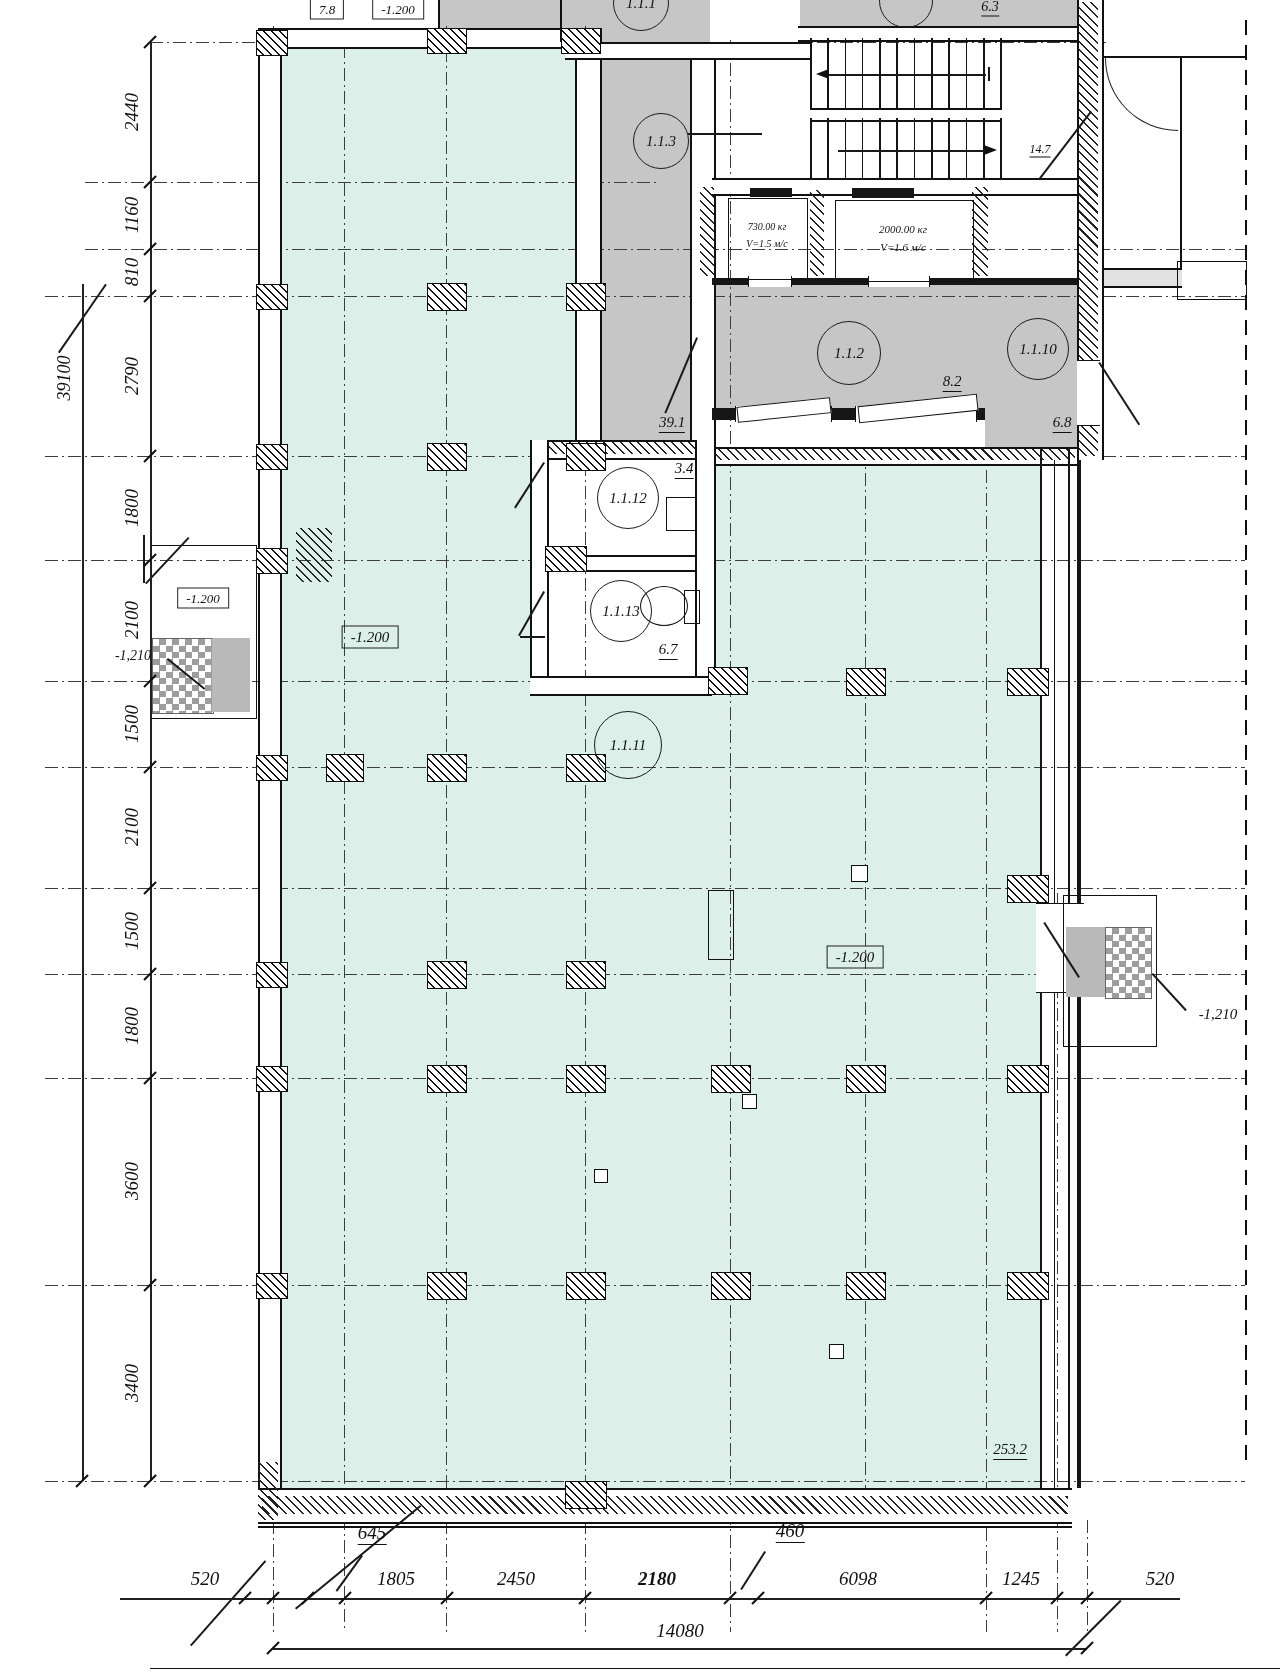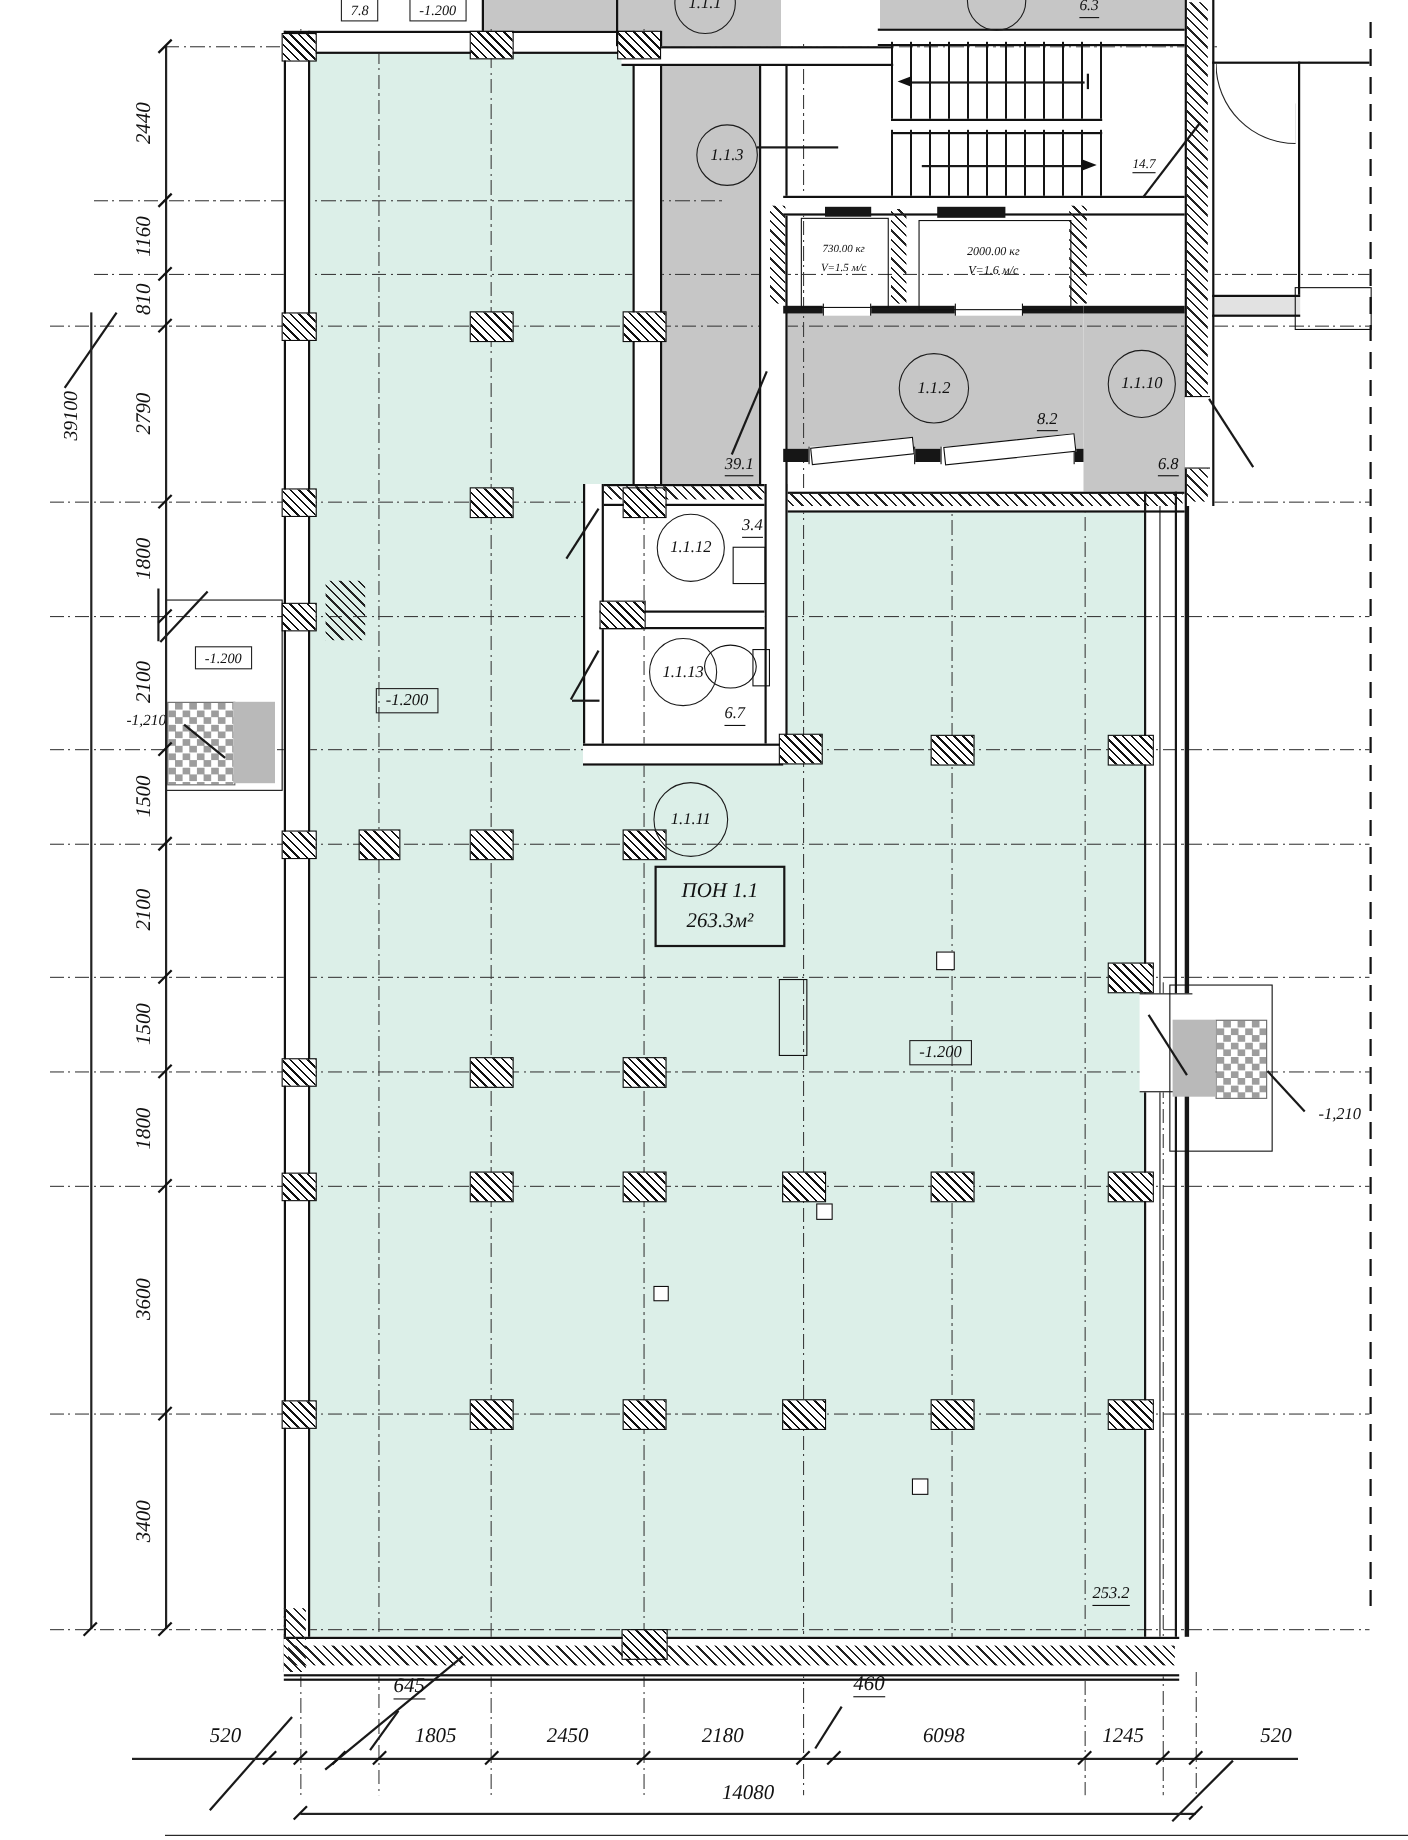--- a/index.html
+++ b/index.html
@@ -217,36 +217,32 @@
     <div class="abs sq" style="left: 594px; top: 1169px; width: 12px; height: 12px;"></div>
     <div class="abs sq" style="left: 828.5px; top: 1343.5px; width: 13px; height: 13px;"></div>
     <div class="abs circle" style="left: 613px; top: -25px; width: 54px; height: 54px; font-size: 15px;">1.1.1</div>
     <div class="abs circle" style="left: 879px; top: -26px; width: 52px; height: 52px; font-size: 15px;"></div>
     <div class="abs circle" style="left: 633px; top: 113px; width: 54px; height: 54px; font-size: 15px;">1.1.3</div>
     <div class="abs circle" style="left: 817px; top: 321px; width: 62px; height: 62px; font-size: 15px;">1.1.2</div>
     <div class="abs circle" style="left: 1007px; top: 318px; width: 60px; height: 60px; font-size: 15px;">1.1.10</div>
     <div class="abs circle" style="left: 597px; top: 467px; width: 60px; height: 60px; font-size: 15px;">1.1.12</div>
     <div class="abs circle" style="left: 590px; top: 580px; width: 60px; height: 60px; font-size: 15px;">1.1.13</div>
     <div class="abs circle" style="left: 594px; top: 711px; width: 66px; height: 66px; font-size: 15px;">1.1.11</div>
-    <div class="abs zbox" style="left: 595px; top: 787px; width: 115px; height: 70px;">
-      <div style="font-size: 19px;">ПОН 1.1</div>
-      <div style="font-size: 19px;">263.3м²</div>
-    </div>
     <div class="abs lb bx" style="left: 327px; top: 9px; font-size: 13px;">7.8</div>
     <div class="abs lb bx" style="left: 398px; top: 9px; font-size: 13px;">-1.200</div>
     <div class="abs lb u" style="left: 990px; top: 8px; font-size: 14px;">6.3</div>
     <div class="abs lb u" style="left: 1040px; top: 150px; font-size: 12px;">14.7</div>
     <div class="abs lb" style="left: 767px; top: 227px; font-size: 10px;">730.00 кг</div>
     <div class="abs lb" style="left: 767px; top: 244px; font-size: 10px;">V=1.5 м/с</div>
     <div class="abs lb" style="left: 903px; top: 229px; font-size: 11px;">2000.00 кг</div>
     <div class="abs lb" style="left: 903px; top: 247px; font-size: 11px;">V=1.6 м/с</div>
     <div class="abs lb u" style="left: 952px; top: 383px; font-size: 15px;">8.2</div>
     <div class="abs lb u" style="left: 1062px; top: 424px; font-size: 15px;">6.8</div>
     <div class="abs lb u" style="left: 672px; top: 424px; font-size: 15px;">39.1</div>
-    <div class="abs lb u" style="left: 684px; top: 480px; font-size: 15px;">3.4</div>
+    <div class="abs lb u" style="left: 684px; top: 470px; font-size: 15px;">3.4</div>
     <div class="abs lb u" style="left: 668px; top: 651px; font-size: 15px;">6.7</div>
     <div class="abs lb u" style="left: 1010px; top: 1451px; font-size: 15px;">253.2</div>
     <div class="abs lb bx" style="left: 370px; top: 637px; font-size: 15px;">-1.200</div>
     <div class="abs lb bx" style="left: 855px; top: 957px; font-size: 15px;">-1.200</div>
     <div class="abs lb bx" style="left: 203px; top: 598px; font-size: 13px;">-1.200</div>
     <div class="abs lb" style="left: 133px; top: 656px; font-size: 14px;">-1,210</div>
     <div class="abs lb" style="left: 1218px; top: 1014px; font-size: 15px;">-1,210</div>
     <div class="abs lb" style="left: 64px; top: 378px; font-size: 18px; transform: translate(-50%, -50%) rotate(-90deg);">39100</div>
     <div class="abs dl" style="left: 150px; top: 42px; width: 1.8px; height: 1439px;"></div>
     <div class="abs dl" style="left: 82px; top: 284px; width: 1.8px; height: 1197px;"></div>
@@ -285,21 +281,21 @@
     <div class="abs tk" style="left: 585px; top: 1598px;"></div>
     <div class="abs tk" style="left: 730px; top: 1598px;"></div>
     <div class="abs tk" style="left: 758px; top: 1598px;"></div>
     <div class="abs tk" style="left: 986px; top: 1598px;"></div>
     <div class="abs tk" style="left: 1057px; top: 1598px;"></div>
     <div class="abs tk" style="left: 1087px; top: 1598px;"></div>
     <div class="abs lb" style="left: 205px; top: 1578px; font-size: 19px;">520</div>
     <div class="abs lb u" style="left: 372px; top: 1534px; font-size: 19px;">645</div>
     <div class="abs lb" style="left: 396px; top: 1578px; font-size: 19px;">1805</div>
     <div class="abs lb" style="left: 516px; top: 1578px; font-size: 19px;">2450</div>
-    <div class="abs lb" style="left: 657px; top: 1578px; font-size: 19px;">2180</div>
+    <div class="abs lb" style="left: 657px; top: 1578px; font-size: 19px; font-weight: bold;">2180</div>
     <div class="abs lb u" style="left: 790px; top: 1532px; font-size: 19px;">460</div>
     <div class="abs lb" style="left: 858px; top: 1578px; font-size: 19px;">6098</div>
     <div class="abs lb" style="left: 1021px; top: 1578px; font-size: 19px;">1245</div>
     <div class="abs lb" style="left: 1160px; top: 1578px; font-size: 19px;">520</div>
     <div class="abs dl" style="left: 273px; top: 1648px; width: 814px; height: 1.8px;"></div>
     <div class="abs tk" style="left: 273px; top: 1648px;"></div>
     <div class="abs tk" style="left: 1087px; top: 1648px;"></div>
     <div class="abs lb" style="left: 680px; top: 1630px; font-size: 19px;">14080</div>
     <div class="abs hthin" style="left: 150px; top: 1668px; width: 1130px; height: 1px;"></div>
   </div>

